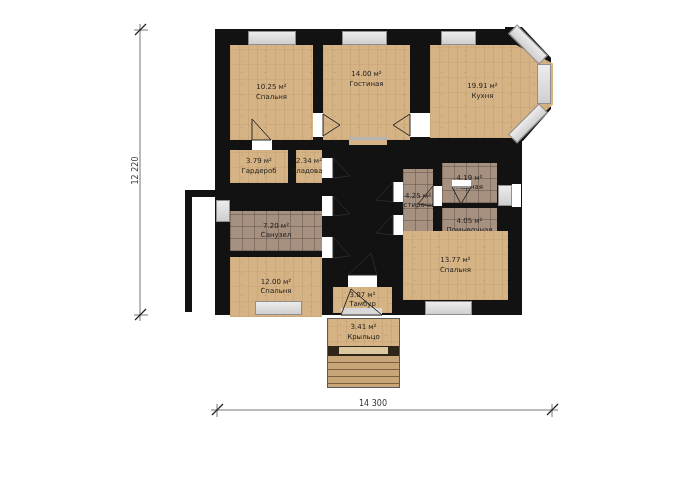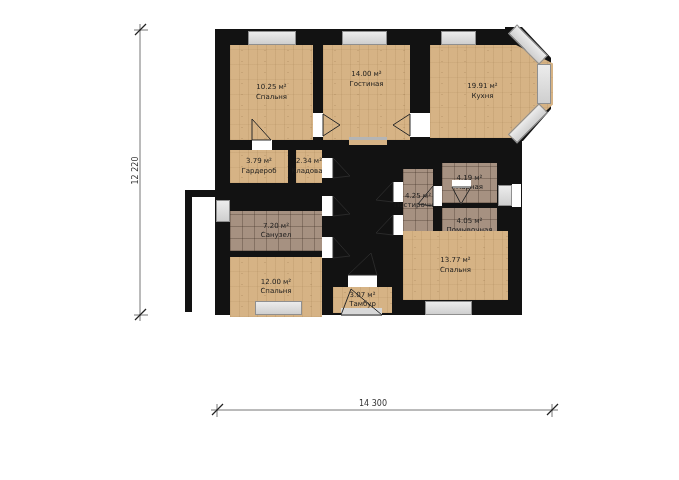--- a/index.html
+++ b/index.html
@@ -131,20 +131,32 @@
       </div>
   </div>
 
   <div class="room wood" style="left:333px;top:287px;width:59px;height:26px">
     <div class="lbl">
         <div>3.07 м²</div>
         <div>Тамбур</div>
       </div>
   </div>
 
+  <div class="porch wood" style="left:327px;top:318px;width:73px;height:70px">
+    <div class="top">
+      <div class="lbl">
+          <div>3.41 м²</div>
+          <div>Крыльцо</div>
+        </div>
+    </div>
+    <div class="band">
+        <div class="step"></div>
+      </div>
+    <div class="planks"></div>
+  </div>
 
   <div class="win" style="left:248px;top:31px;width:48px;height:14px"></div>
   <div class="win" style="left:342px;top:31px;width:45px;height:14px"></div>
   <div class="win" style="left:441px;top:31px;width:35px;height:14px"></div>
   <div class="win" style="left:506px;top:38px;width:44px;height:13px;transform:rotate(45deg)"></div>
   <div class="win" style="left:537px;top:64px;width:14px;height:40px"></div>
   <div class="win" style="left:506px;top:117px;width:44px;height:13px;transform:rotate(-45deg)"></div>
   <div class="sill" style="left:512px;top:184px;width:9px;height:23px"></div>
   <div class="win" style="left:498px;top:185px;width:14px;height:21px"></div>
   <div class="win" style="left:216px;top:200px;width:14px;height:22px"></div>

